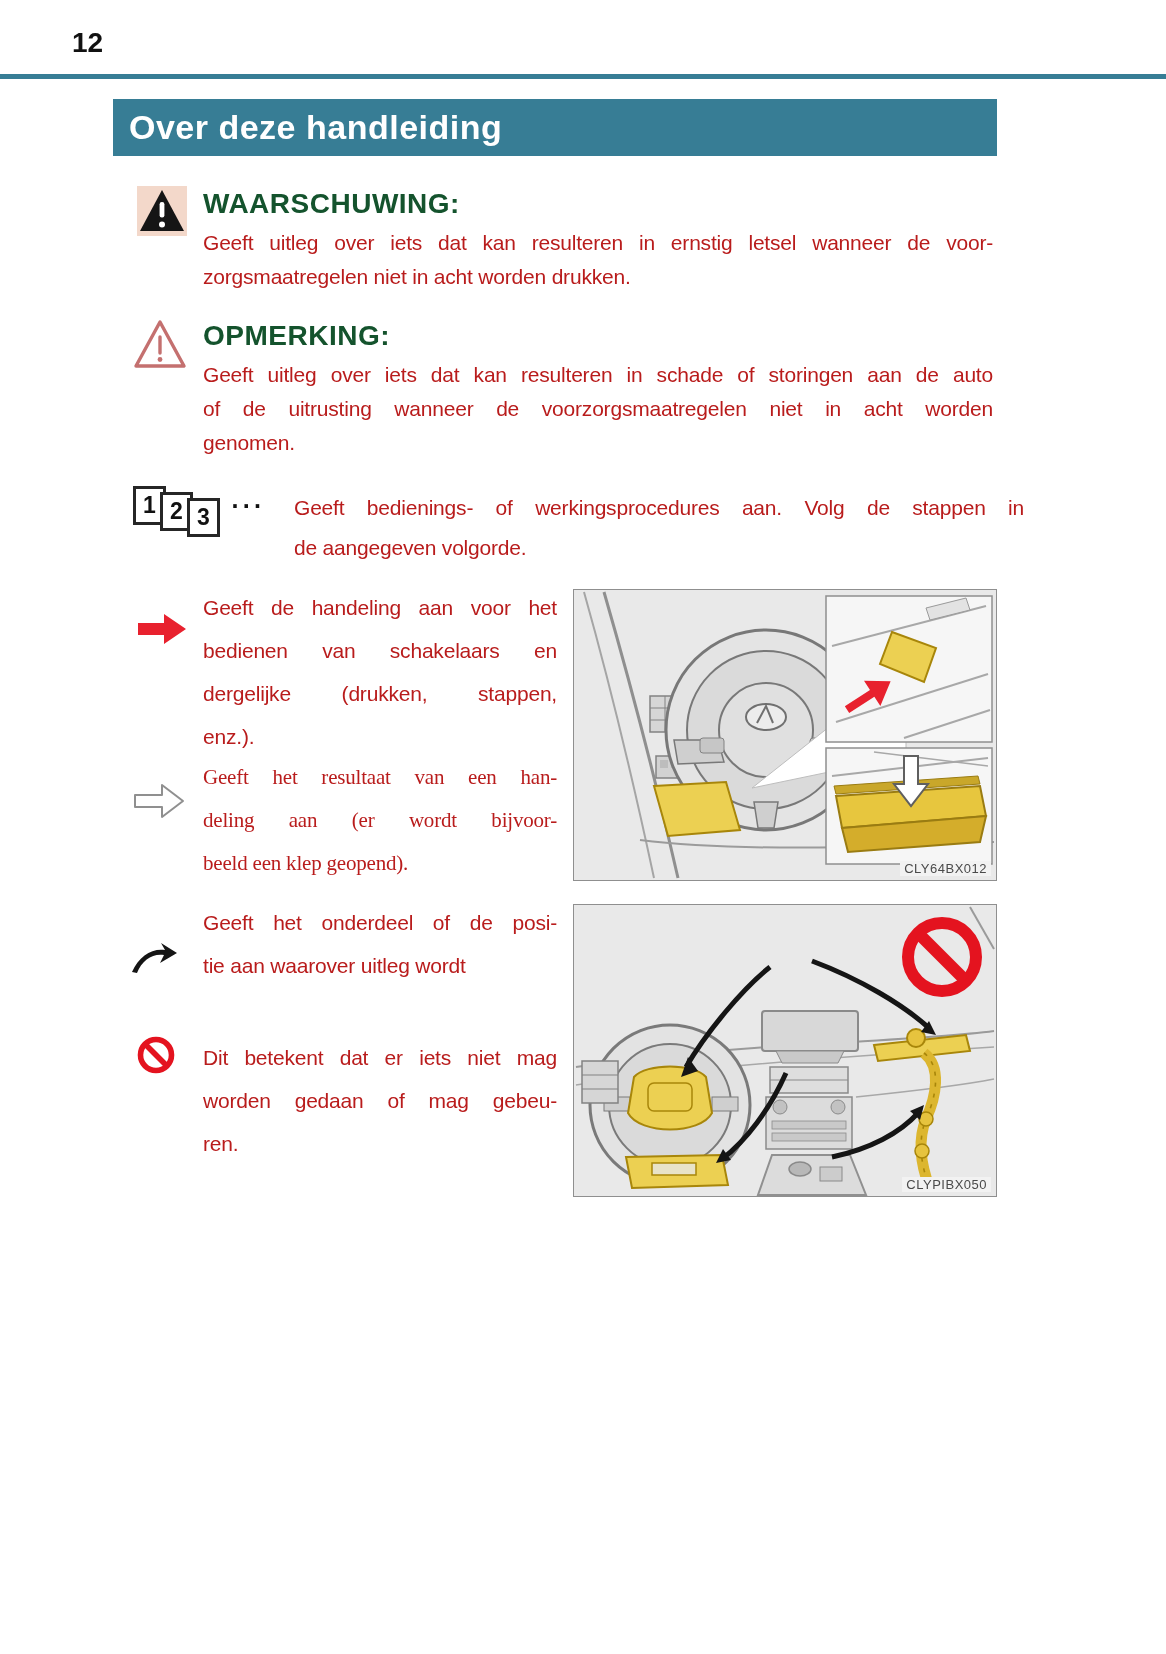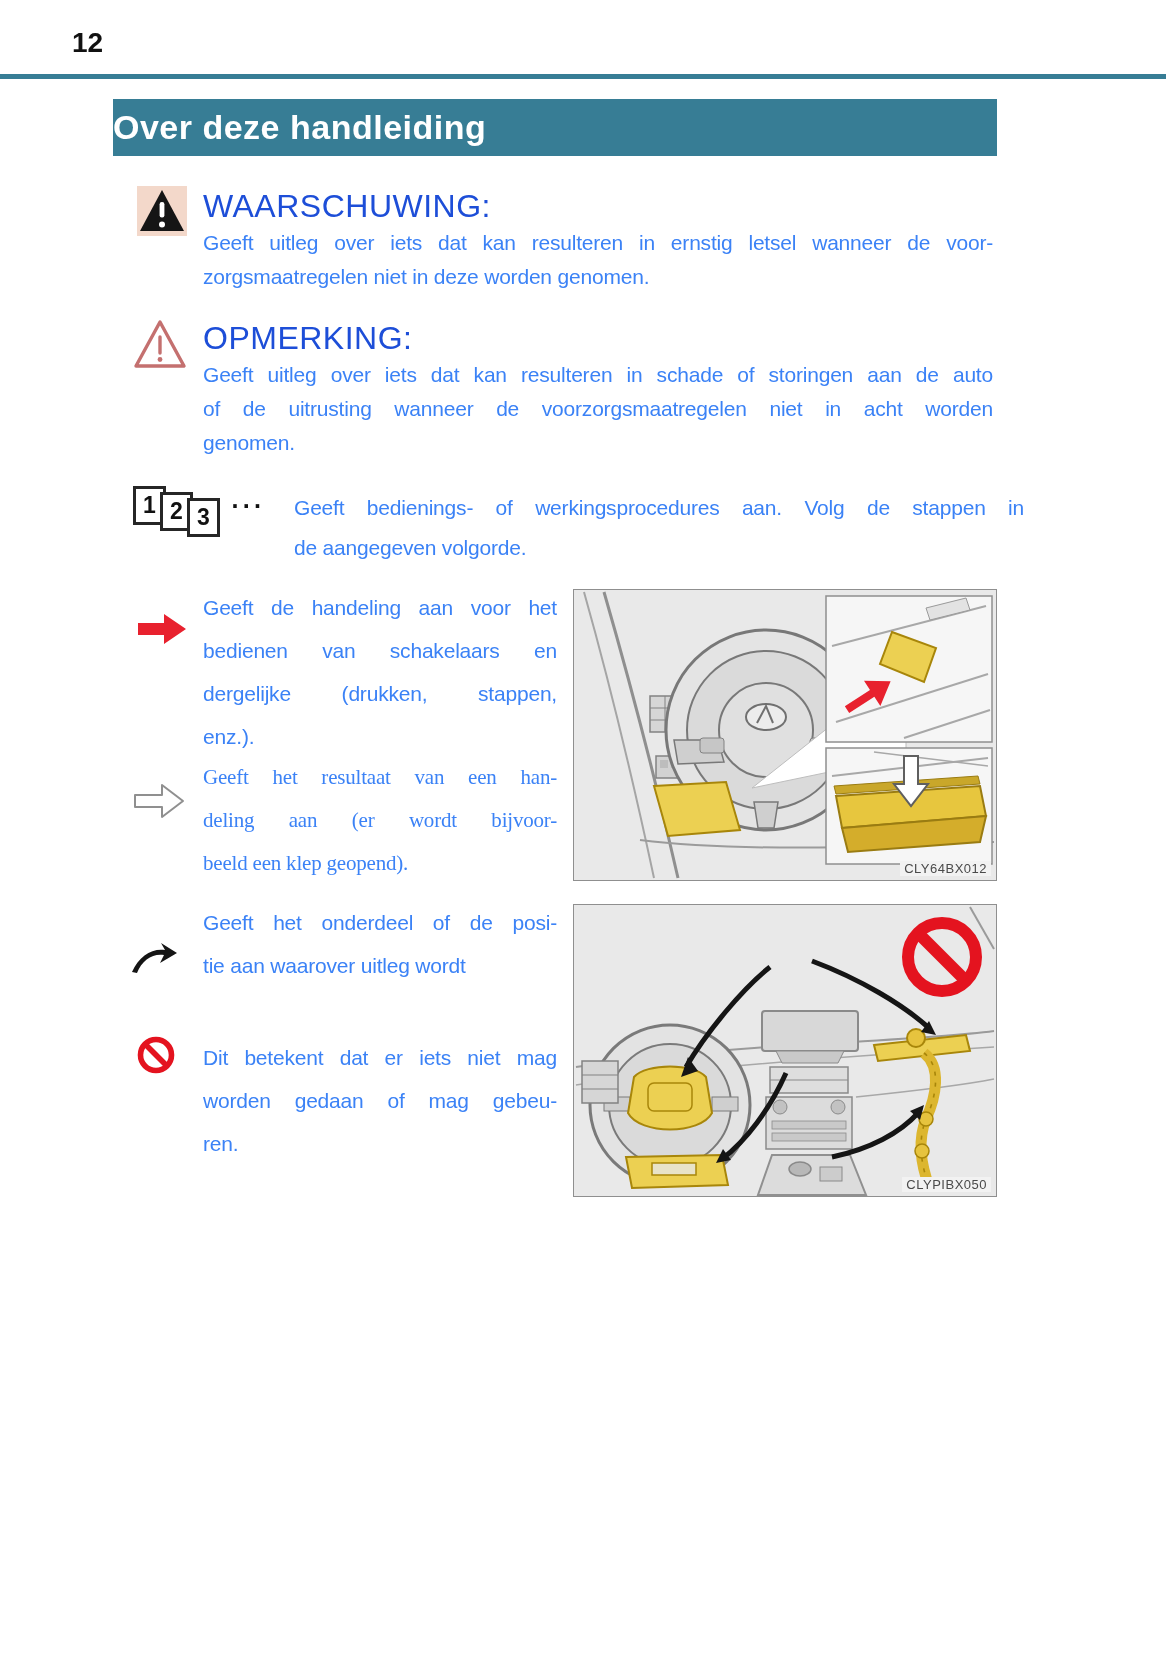--- a/index.html
+++ b/index.html
@@ -4,30 +4,30 @@
 <style>
   html,body { margin:0; padding:0; background:#ffffff; }
   .page {
     position:relative; width:1166px; height:1654px; background:#ffffff;
     font-family:"Liberation Sans", sans-serif; color:#1c1c1c; overflow:hidden;
   }
   .page-number { position:absolute; left:72px; top:27px; font-size:28px; font-weight:bold; color:#111; }
   .top-rule { position:absolute; left:0; top:74px; width:1166px; height:5px; background:#377d95; }
   .banner {
     position:absolute; left:113px; top:99px; width:884px; height:57px; background:#377d95;
-    display:flex; align-items:center; box-sizing:border-box;
+    display:flex; align-items:center; padding-left:16px; box-sizing:border-box;
   }
   .banner span { color:#ffffff; font-weight:bold; font-size:34px; letter-spacing:0.5px; }
 
   .icon-abs { position:absolute; display:flex; align-items:center; justify-content:center; }
   .warn-bg { background:#f3d8ca; }
 
-  .sec-title { position:absolute; font-size:32px; letter-spacing:0.5px; color:#1d4ed8; }
-
-  .body { position:absolute; font-size:21px; letter-spacing:-0.2px; color:#3b82f6; }
+  .sec-title { position:absolute; font-size:28px; letter-spacing:0.5px; color:#14532d;font-weight:bold; }
+
+  .body { position:absolute; font-size:21px; letter-spacing:-0.2px; color:#b91c1c; }
   .body > div { text-align:justify; text-align-last:justify; }
   .body > div:last-child { text-align:justify; text-align-last:left; }
   .wide  { line-height:34px; }
   .steps { line-height:40px;margin-left:34px; }
   .narrow{ line-height:43px; }
 
   .stepgroup { position:absolute; left:133px; top:486px; white-space:nowrap; }
   .stepbox {
     position:relative; display:inline-flex; width:27px; height:33px; background:#ffffff;
     border:3px solid #262626; align-items:center; justify-content:center;
@@ -61,21 +61,21 @@
   <div class="icon-abs warn-bg" style="left:137px; top:186px; width:50px; height:50px;">
     <svg width="50" height="50" viewBox="0 0 50 50">
       <polygon points="25,4 47,45 3,45" fill="#151515"></polygon>
       <rect x="22.6" y="16" width="4.8" height="15.5" rx="2.2" fill="#ffffff"></rect>
       <circle cx="25" cy="38.5" r="3" fill="#ffffff"></circle>
     </svg>
   </div>
   <div class="sec-title" style="left:203px; top:188px;">WAARSCHUWING:</div>
   <div class="body wide" style="left:203px; top:226px; width:790px;">
       <div>Geeft uitleg over iets dat kan resulteren in ernstig letsel wanneer de voor-</div>
-      <div>zorgsmaatregelen niet in deze worden genomen.</div>
+      <div>zorgsmaatregelen niet in acht worden drukken.</div>
     </div>
 
   <div class="icon-abs" style="left:132px; top:318px; width:56px; height:52px;">
     <svg width="56" height="52" viewBox="0 0 56 52">
       <polygon points="28,4 52,48 4,48" fill="none" stroke="#c4706f" stroke-width="3.4" stroke-linejoin="round"></polygon>
       <line x1="28" y1="19" x2="28" y2="35" stroke="#c4706f" stroke-width="3.4" stroke-linecap="round"></line>
       <circle cx="28" cy="41.5" r="2.4" fill="#c4706f"></circle>
     </svg>
   </div>
   <div class="sec-title" style="left:203px; top:320px;">OPMERKING:</div>

